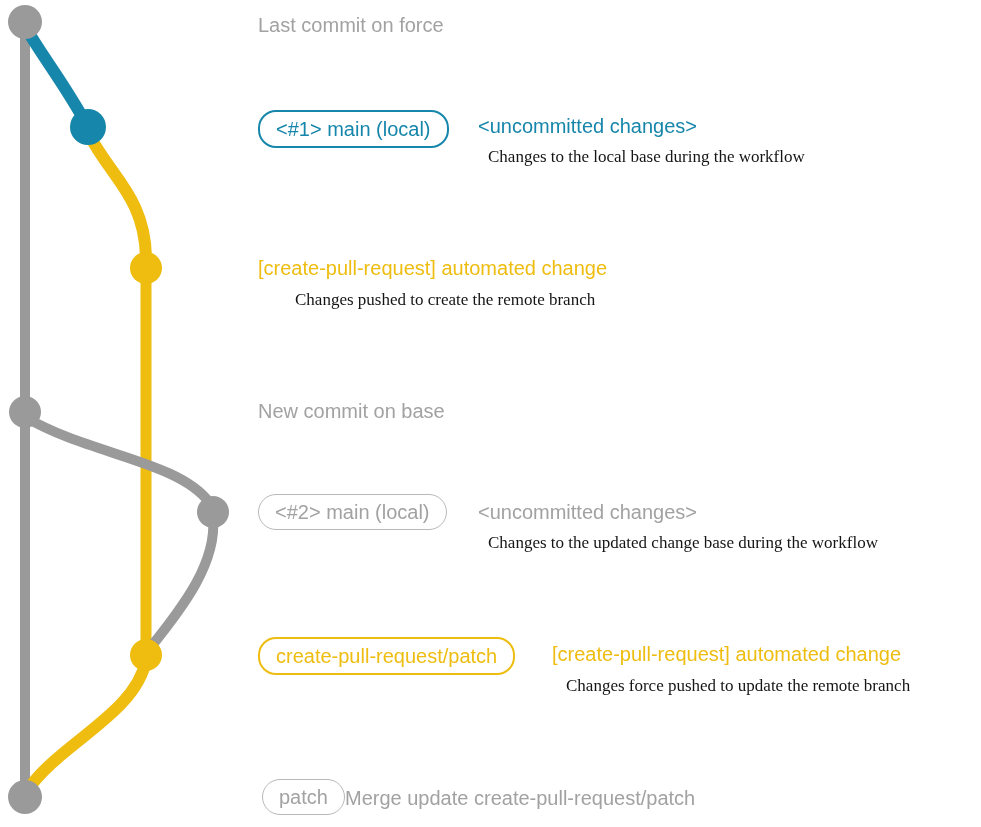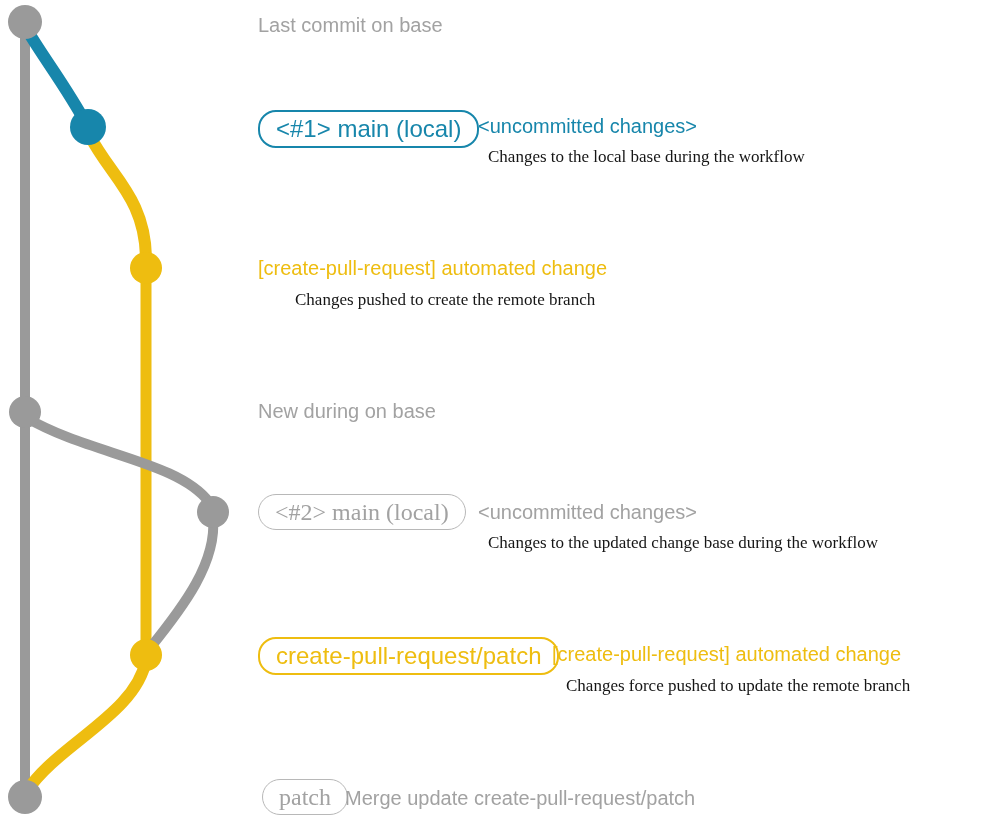--- a/index.html
+++ b/index.html
@@ -6,26 +6,26 @@
   body{
     width:981px;height:827px;position:relative;overflow:hidden;
     font-family:"Liberation Sans",sans-serif;
   }
   .abs{position:absolute;white-space:nowrap;}
   .label{font-size:20px;line-height:24px;}
   .c-gray{color:var(--text-gray);}
   .c-teal{color:var(--teal);}
   .c-yellow{color:var(--yellow);}
   .badge{
-    display:inline-block;border-radius:18px;font-size:24px;line-height:24px;
+    display:inline-block;border-radius:18px;font-size:20px;line-height:24px;
     padding:5px 16px;background:#ffffff;
   }
   .badge.b-teal{border:2px solid var(--teal);color:var(--teal);}
   .badge.b-yellow{border:2px solid var(--yellow);color:var(--yellow);text-align:center;}
-  .badge.b-gray{border:1.5px solid var(--border-gray);color:var(--text-gray);font-family:Liberation Serif, serif;}
+  .badge.b-gray{border:1.5px solid var(--border-gray);color:var(--text-gray);}
   .desc{
     font-family:"Liberation Serif",serif;font-size:17px;line-height:21px;
     color:var(--ink);
   }
   svg{position:absolute;top:0;left:0;}
 </style>
 </head>
 <body>
 
 <svg id="graph-svg" width="981" height="827" viewBox="0 0 981 827">
@@ -38,30 +38,30 @@
     <path d="M 213 518 C 217 562 184 606 150 648" fill="none" stroke="#9a9a9a" stroke-width="10" stroke-linecap="round"></path>
     <circle cx="25" cy="22" r="17" fill="#9a9a9a"></circle>
     <circle cx="88" cy="127" r="18" fill="#1786ab"></circle>
     <circle cx="146" cy="268" r="16" fill="#eebd10"></circle>
     <circle cx="25" cy="412" r="16" fill="#9a9a9a"></circle>
     <circle cx="213" cy="512" r="16" fill="#9a9a9a"></circle>
     <circle cx="146" cy="655" r="16" fill="#eebd10"></circle>
     <circle cx="25" cy="797" r="17" fill="#9a9a9a"></circle>
   </svg>
 
-<div class="abs label c-gray" style="left:258px;top:13px;">Last commit on base</div>
+<div class="abs label c-gray" style="left:258px;top:13px;">Last commit on force</div>
 
 <span class="abs badge b-teal" style="left:258px;top:110px;">&lt;#1&gt; main (local)</span>
 <div class="abs label c-teal" style="left:478px;top:114px;">&lt;uncommitted changes&gt;</div>
 <div class="abs desc" style="left:488px;top:146px;">Changes to the local base during the workflow</div>
 
 <div class="abs label c-yellow" style="left:258px;top:256px;">[create-pull-request] automated change</div>
 <div class="abs desc" style="left:270px;top:289px;margin-left:25px;">Changes pushed to create the remote branch</div>
 
-<div class="abs label c-gray" style="left:258px;top:399px;">New during on base</div>
+<div class="abs label c-gray" style="left:258px;top:399px;">New commit on base</div>
 
 <span class="abs badge b-gray" style="left:258px;top:494px;">&lt;#2&gt; main (local)</span>
 <div class="abs label c-gray" style="left:478px;top:500px;">&lt;uncommitted changes&gt;</div>
 <div class="abs desc" style="left:488px;top:532px;">Changes to the updated change base during the workflow</div>
 
 <span class="abs badge b-yellow" style="left:258px;top:637px;">create-pull-request/patch</span>
 <div class="abs label c-yellow" style="left:552px;top:642px;">[create-pull-request] automated change</div>
 <div class="abs desc" style="left:566px;top:675px;">Changes force pushed to update the remote branch</div>
 
 <span class="abs badge b-gray" style="left:262px;top:779px;">patch</span>

